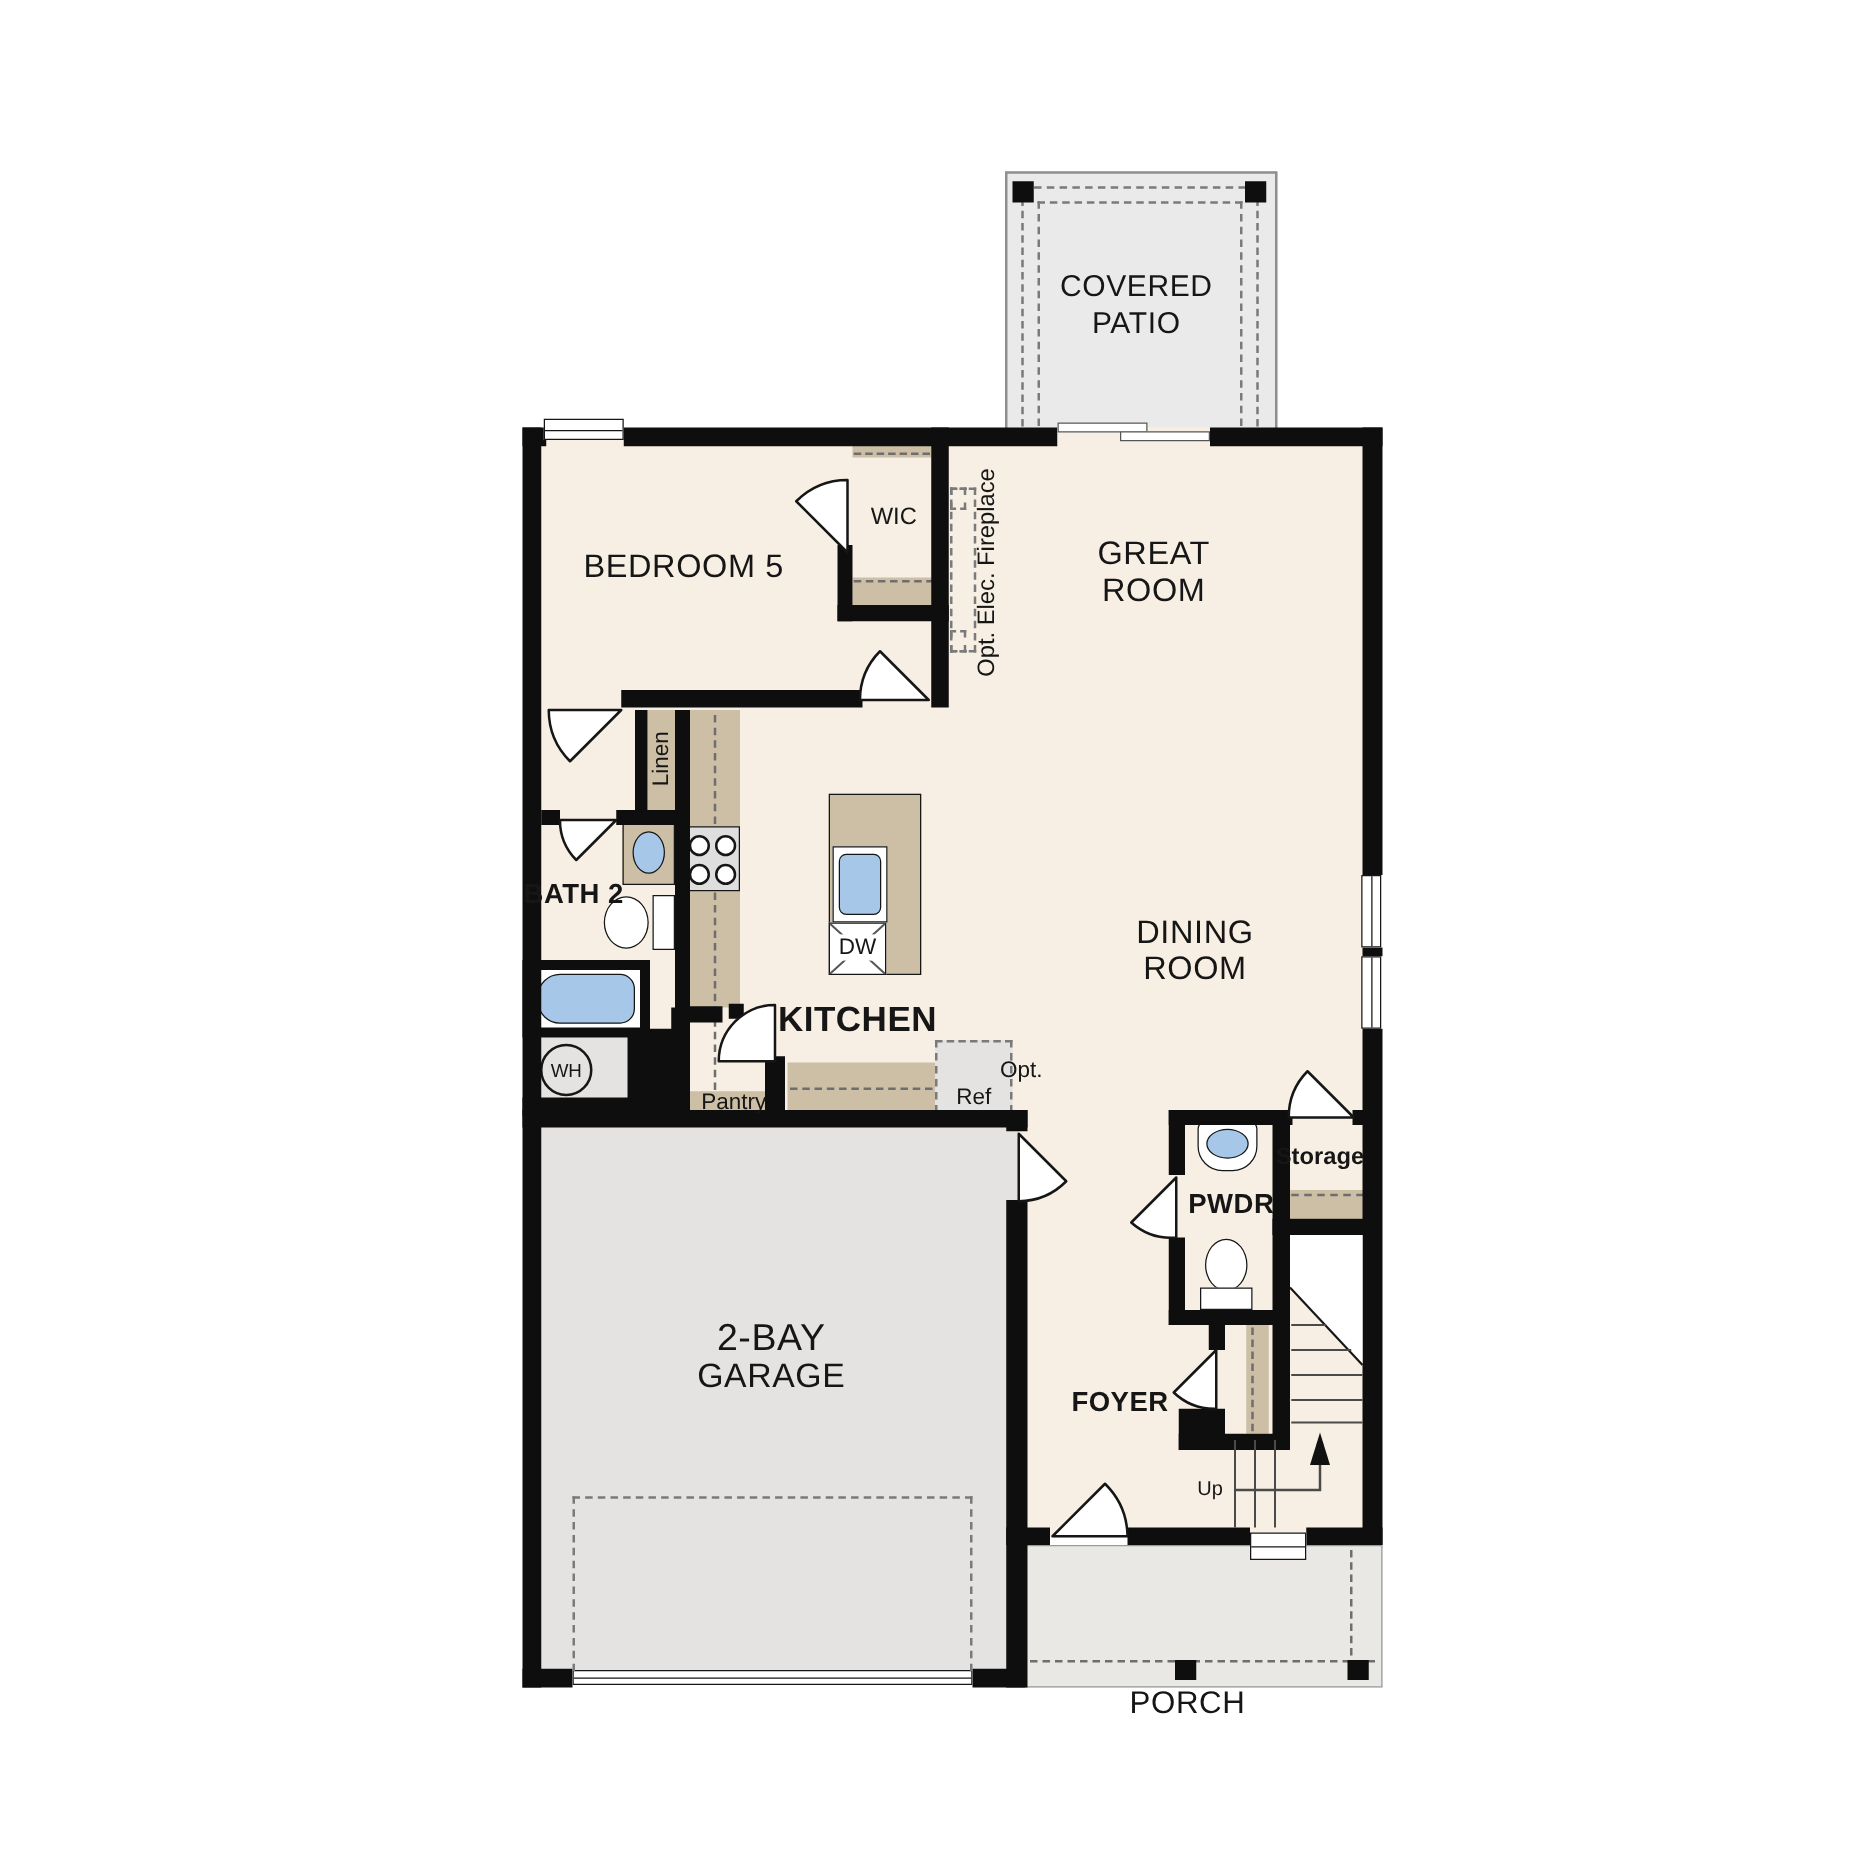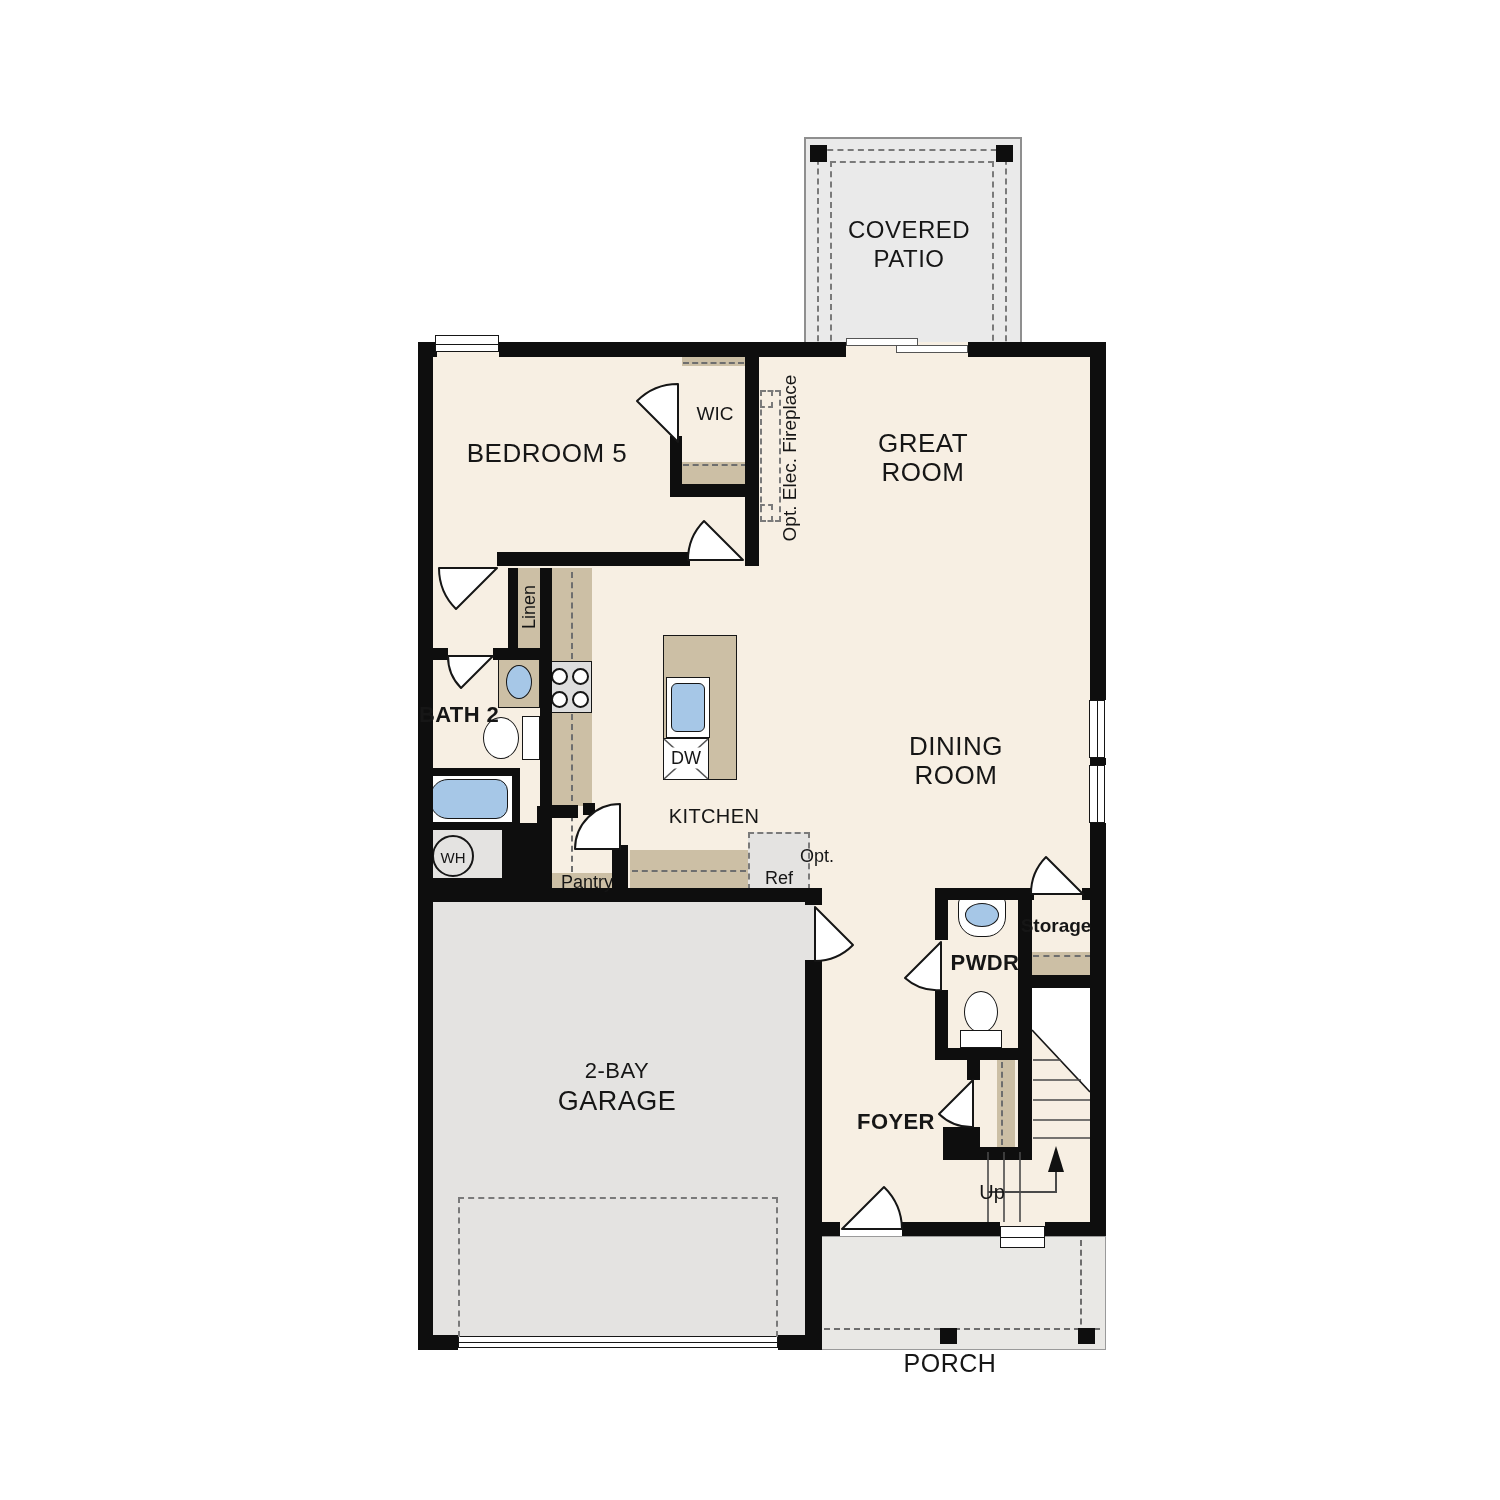--- a/index.html
+++ b/index.html
@@ -19,21 +19,21 @@
   .white-box{position:absolute;background:#ffffff;border:1.5px solid #161616;box-sizing:border-box;}
   .blue{position:absolute;background:#a6c7e7;border:1.5px solid #161616;box-sizing:border-box;}
   .post{position:absolute;background:#0e0e0e;}
   .win{position:absolute;background:#ffffff;border:1.5px solid #161616;box-sizing:border-box;}
   .winline-h{position:absolute;left:0;right:0;top:50%;height:0;border-top:1.5px solid #161616;}
   .winline-v{position:absolute;top:0;bottom:0;left:50%;width:0;border-left:1.5px solid #161616;}
   .lbl{position:absolute;white-space:nowrap;transform:translate(-50%,-50%);color:#161616;}
   .rot{transform:translate(-50%,-50%) rotate(-90deg);}
   .big{font-size:26px;font-weight:normal;letter-spacing:.5px;}
   .med{font-size:22px;font-weight:bold;letter-spacing:.4px;}
-  .kit{font-size:20px;font-weight:normal;letter-spacing:.4px;margin-left:28px;}
+  .kit{font-size:28px;font-weight:bold;letter-spacing:.4px;}
   .sm{font-size:19px;}
   .circle{position:absolute;border:2px solid #161616;border-radius:50%;box-sizing:border-box;}
   svg.overlay{position:absolute;left:0;top:0;}
 </style>
 </head>
 <body>
 
 <div class="canvas">
 
   <div class="fill-patio" style="left:804px;top:137px;width:214px;height:212px;"></div>
@@ -208,21 +208,21 @@
   <div class="lbl sm rot" style="left:529px;top:607px;font-size:18px;">Linen</div>
   <div class="lbl med" style="left:459px;top:715px;">BATH 2</div>
   <div class="lbl big" style="left:956px;top:746px;">DINING</div>
   <div class="lbl big" style="left:956px;top:775px;">ROOM</div>
   <div class="lbl kit" style="left:686px;top:816px;">KITCHEN</div>
   <div class="lbl sm" style="left:686px;top:758px;font-size:18px;background:#fff;padding:0 2px;">DW</div>
   <div class="lbl sm" style="left:587px;top:882px;font-size:18px;">Pantry</div>
   <div class="lbl sm" style="left:817px;top:856px;font-size:18px;">Opt.</div>
   <div class="lbl sm" style="left:779px;top:878px;font-size:18px;">Ref</div>
   <div class="lbl sm" style="left:453px;top:857px;font-size:15px;">WH</div>
-  <div class="lbl big" style="left:617px;top:1071px;font-size:22px;">2-BAY</div>
+  <div class="lbl big" style="left:617px;top:1071px;font-size:30px;">2-BAY</div>
   <div class="lbl big" style="left:617px;top:1101px;font-size:27px;">GARAGE</div>
   <div class="lbl med" style="left:985px;top:963px;">PWDR</div>
   <div class="lbl sm" style="left:1056px;top:926px;font-weight:bold;">Storage</div>
   <div class="lbl med" style="left:896px;top:1122px;">FOYER</div>
-  <div class="lbl sm" style="left:968px;top:1192px;font-size:20px;margin-left:24px;">Up</div>
+  <div class="lbl sm" style="left:968px;top:1192px;font-size:16px;">Up</div>
   <div class="lbl big" style="left:950px;top:1363px;font-size:25px;">PORCH</div>
 
 </div>
 
 </body></html>

